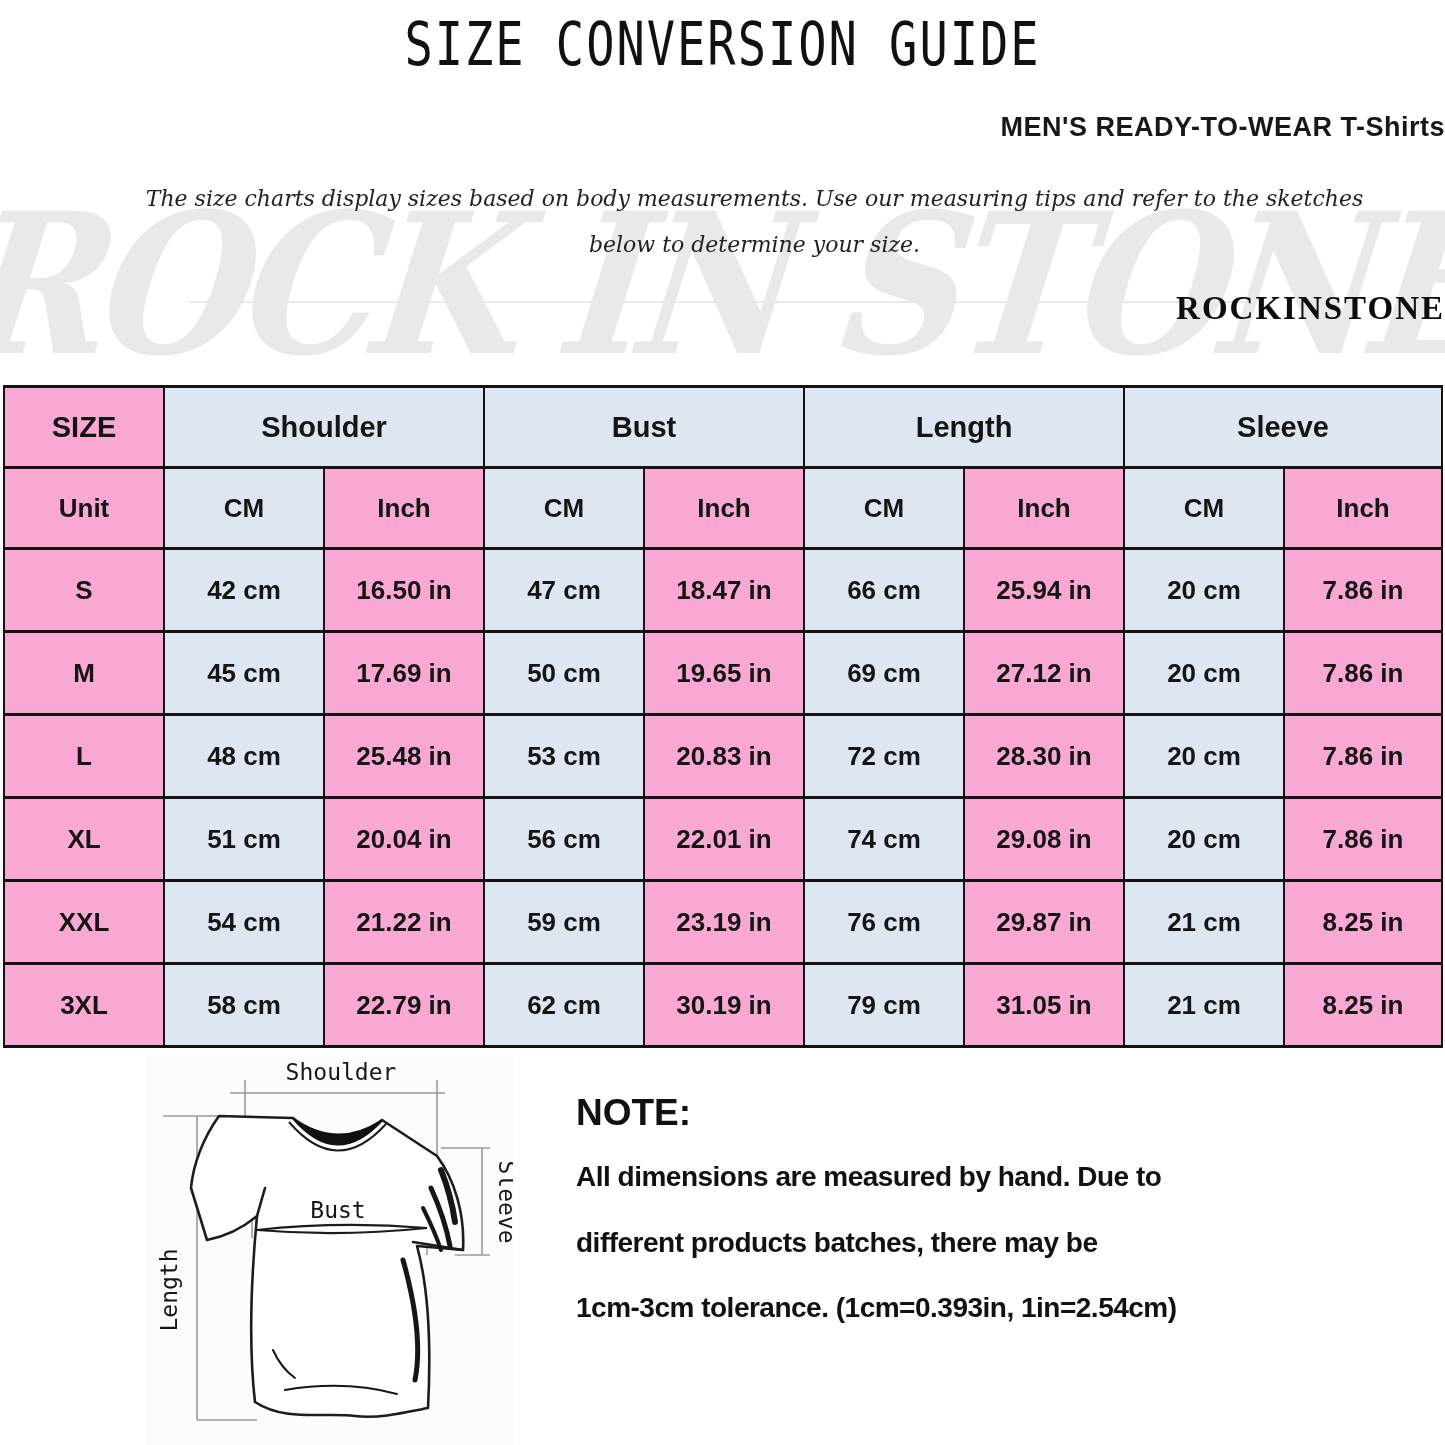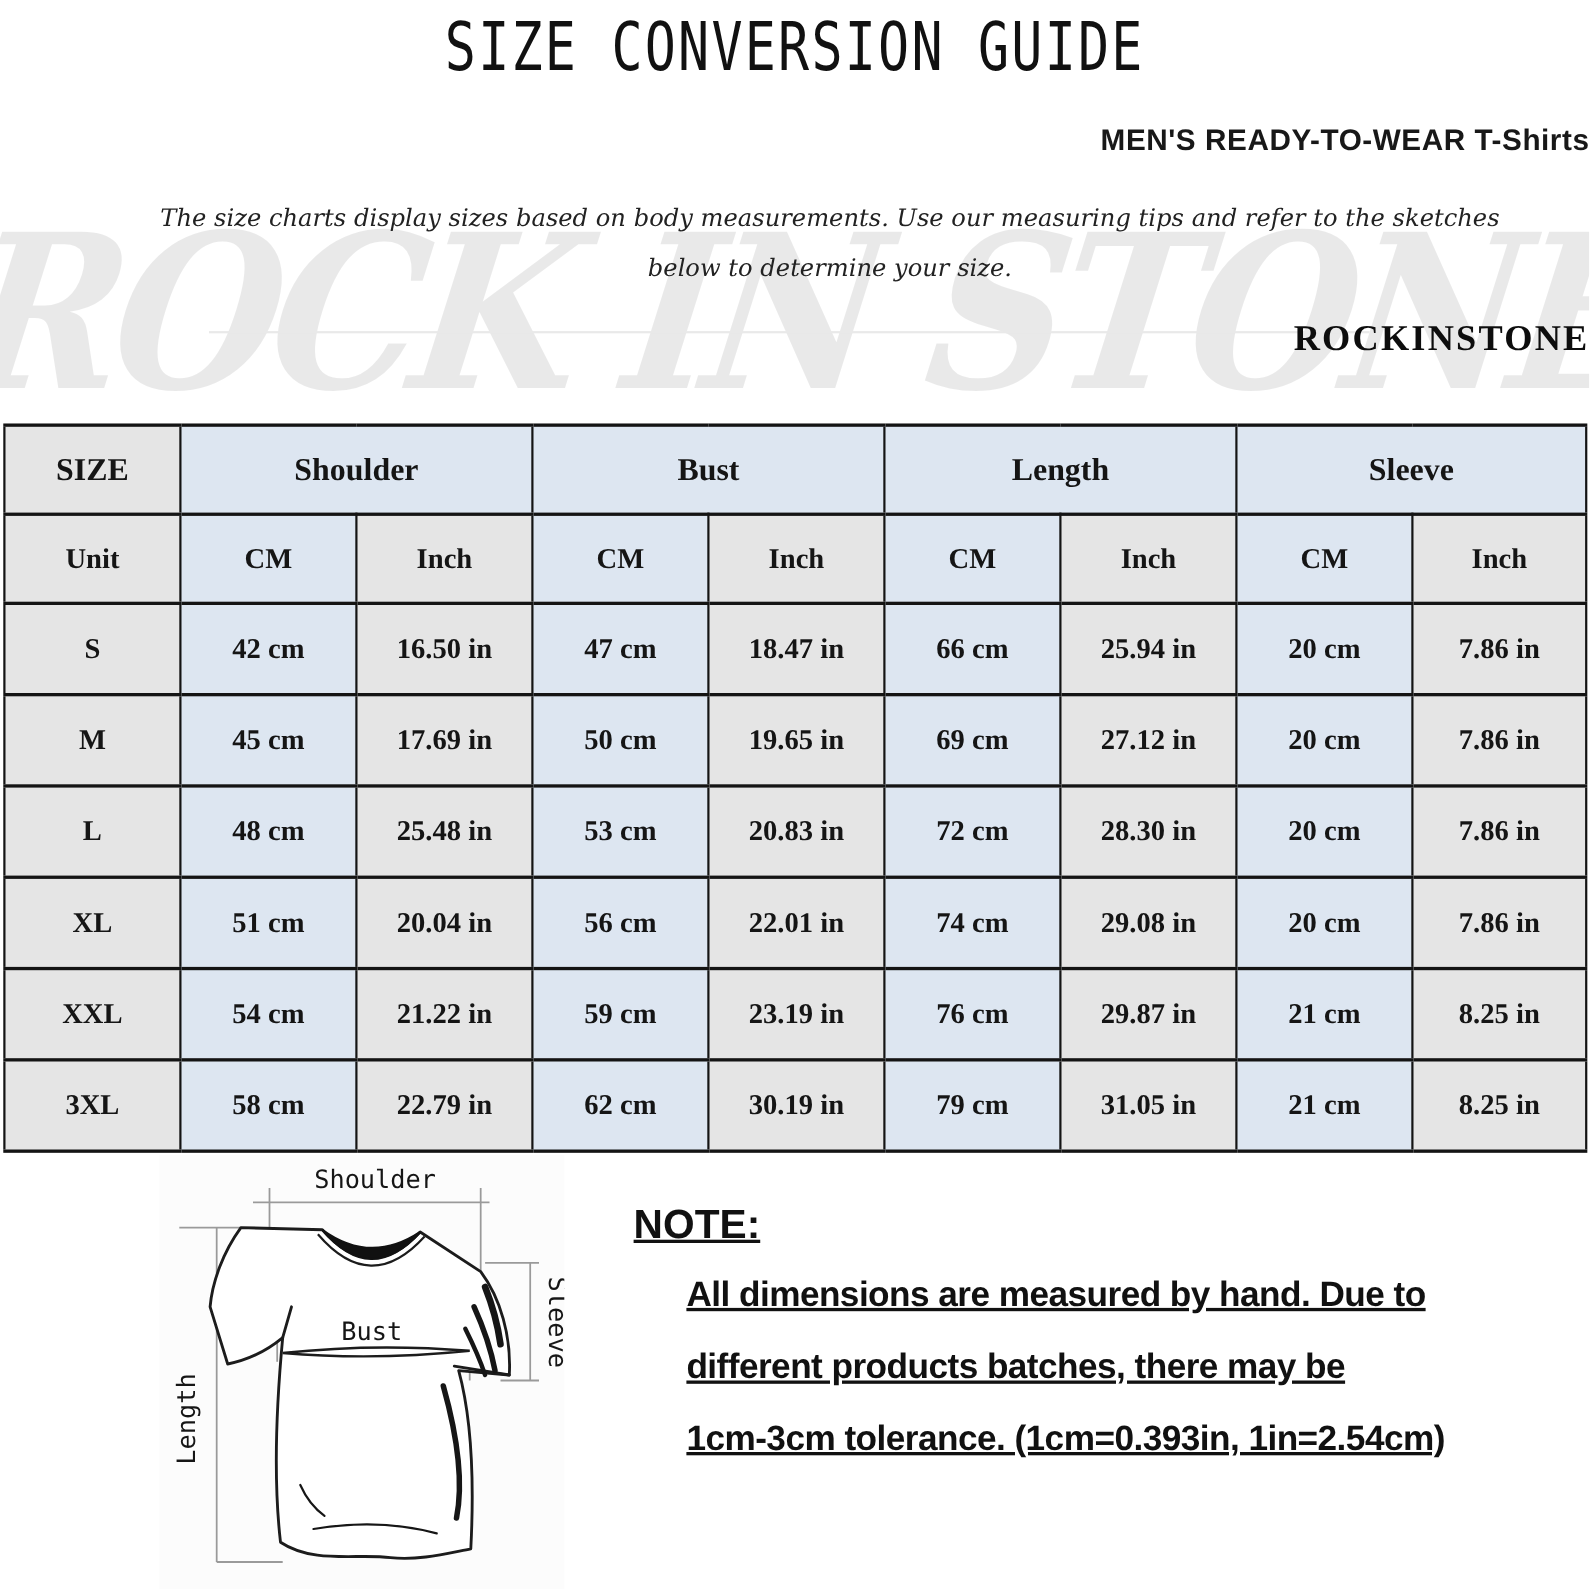--- a/index.html
+++ b/index.html
@@ -16,37 +16,37 @@
   .subtitle{left:0;top:112px;width:100%;text-align:right;
             font-size:27px;font-weight:bold;letter-spacing:.5px;color:#181818;}
   .desc{left:0;width:100%;text-align:center;font-family:"DejaVu Serif",serif;
         font-style:italic;font-size:22px;color:#222;padding-left:32px;}
   .desc1{top:186px;} .desc2{top:232px;}
   .brand{left:0;top:290px;width:100%;text-align:right;
          font-family:"Liberation Serif",serif;font-size:33px;font-weight:bold;letter-spacing:2px;color:#0d0d0d;}
 
   
   .size-table{left:3px;top:385px;width:1440px;border-collapse:collapse;table-layout:fixed;
-              background:#e5e5e5;font-family:Liberation Serif, serif;}
+              background:#f9a8d4;}
   .size-table td{border:2px solid #141414;border-top-width:3px;border-bottom-width:3px;
                  text-align:center;vertical-align:middle;padding:0;
                  font-weight:bold;font-size:26px;color:#151515;white-space:nowrap;}
   .r-group td{height:78px;font-size:29px;}
   .r-unit td{height:78px;}
   .r-data td{height:80px;}
   .blue{background:#dde6f1;}
 
   
   .diagram-svg{position:absolute;left:145px;top:1050px;width:368px;height:395px;background:#fcfcfc;}
   .dlabel{font-family:"DejaVu Sans Mono",monospace;font-size:23px;fill:#161616;}
 
   
-  .note{left:576px;top:1082px;width:852px;text-decoration:underline;}
+  .note{left:576px;top:1082px;width:852px;}
   .note-heading{font-size:37px;font-weight:bold;line-height:62px;}
-  .note-line{font-size:32px;font-weight:bold;line-height:65.5px;letter-spacing:-0.5px;margin-left:48px;}
+  .note-line{font-size:28px;font-weight:bold;line-height:65.5px;letter-spacing:-0.5px;}
 </style>
 </head>
 <body>
 
 <div class="page">
 
   <svg class="wm-svg" viewBox="0 0 1445 215" aria-hidden="true">
     <text x="-15" y="168" textLength="1530" lengthAdjust="spacingAndGlyphs" font-family="DejaVu Serif, serif" font-style="italic" font-weight="bold" font-size="195" letter-spacing="-10" fill="#000000" fill-opacity="0.085" transform="skewX(-8)">ROCK IN STONE</text>
   </svg>
   <div class="hairline"></div>

